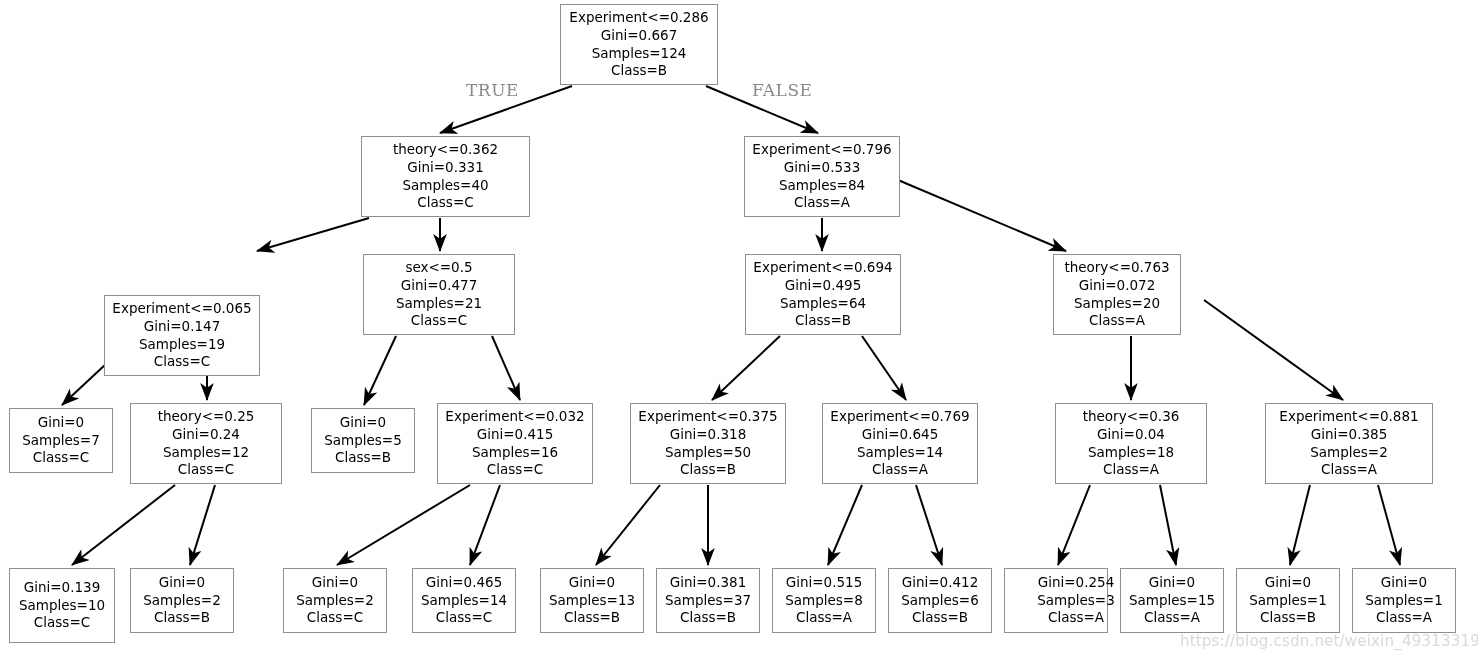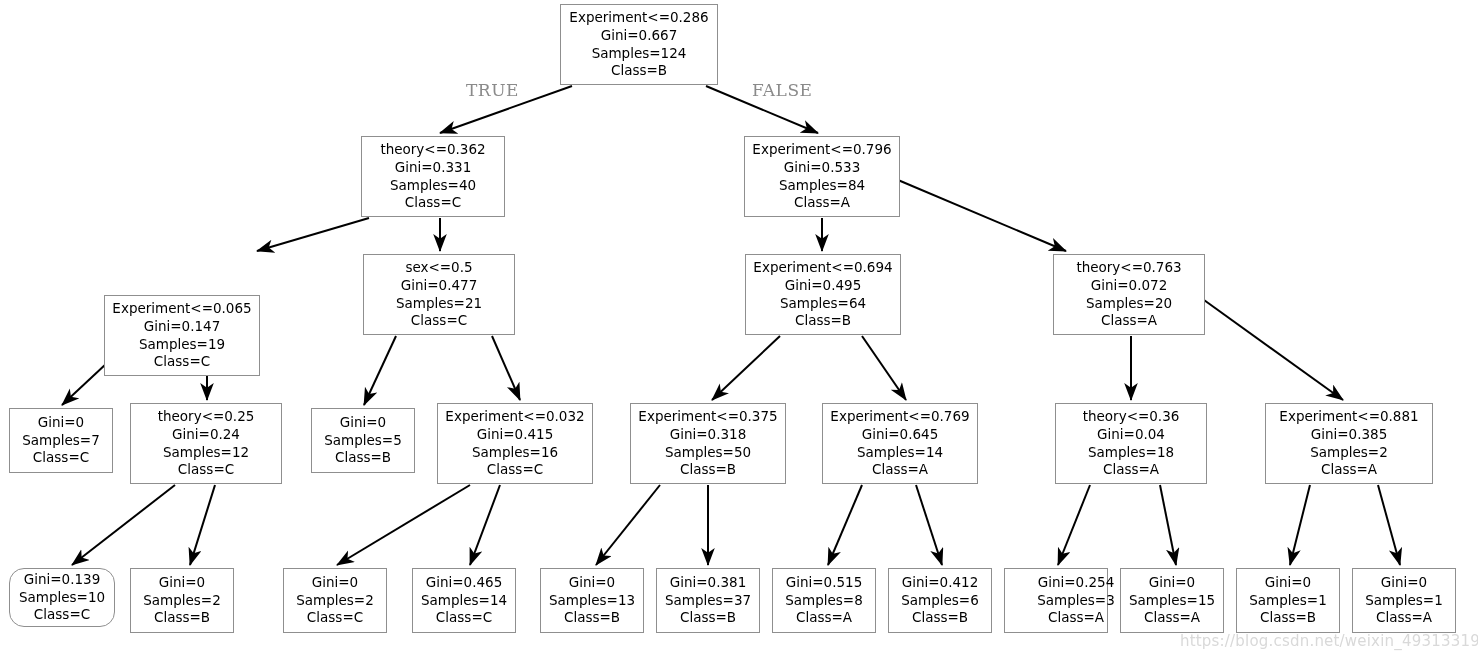--- a/index.html
+++ b/index.html
@@ -98,21 +98,21 @@
         <line x1="1378" y1="485" x2="1400" y2="565" stroke="#000000" stroke-width="2" marker-end="url(#arrowhead)"></line>
       </g>
   </svg>
   <div id="nodes-layer">
       <div class="node" style="left: 560px; top: 4px; width: 158px; height: 81px; border-color: rgb(143, 143, 143);">
         <span class="node-line">Experiment&lt;=0.286</span>
         <span class="node-line">Gini=0.667</span>
         <span class="node-line">Samples=124</span>
         <span class="node-line">Class=B</span>
       </div>
-      <div class="node" style="left: 361px; top: 136px; width: 144px; height: 81px; border-color: rgb(143, 143, 143);">
+      <div class="node" style="left: 361px; top: 136px; width: 169px; height: 81px; border-color: rgb(143, 143, 143);">
         <span class="node-line">theory&lt;=0.362</span>
         <span class="node-line">Gini=0.331</span>
         <span class="node-line">Samples=40</span>
         <span class="node-line">Class=C</span>
       </div>
       <div class="node" style="left: 744px; top: 136px; width: 156px; height: 81px; border-color: rgb(143, 143, 143);">
         <span class="node-line">Experiment&lt;=0.796</span>
         <span class="node-line">Gini=0.533</span>
         <span class="node-line">Samples=84</span>
         <span class="node-line">Class=A</span>
@@ -128,21 +128,21 @@
         <span class="node-line">Gini=0.477</span>
         <span class="node-line">Samples=21</span>
         <span class="node-line">Class=C</span>
       </div>
       <div class="node" style="left: 745px; top: 254px; width: 156px; height: 81px; border-color: rgb(143, 143, 143);">
         <span class="node-line">Experiment&lt;=0.694</span>
         <span class="node-line">Gini=0.495</span>
         <span class="node-line">Samples=64</span>
         <span class="node-line">Class=B</span>
       </div>
-      <div class="node" style="left: 1053px; top: 254px; width: 152px; height: 81px; border-color: rgb(143, 143, 143);">
+      <div class="node" style="left: 1053px; top: 254px; width: 128px; height: 81px; border-color: rgb(143, 143, 143);">
         <span class="node-line">theory&lt;=0.763</span>
         <span class="node-line">Gini=0.072</span>
         <span class="node-line">Samples=20</span>
         <span class="node-line">Class=A</span>
       </div>
       <div class="node" style="left: 9px; top: 408px; width: 104px; height: 65px; border-color: rgb(143, 143, 143);">
         <span class="node-line">Gini=0</span>
         <span class="node-line">Samples=7</span>
         <span class="node-line">Class=C</span>
       </div>
@@ -180,21 +180,21 @@
         <span class="node-line">Gini=0.04</span>
         <span class="node-line">Samples=18</span>
         <span class="node-line">Class=A</span>
       </div>
       <div class="node" style="left: 1265px; top: 403px; width: 168px; height: 81px; border-color: rgb(143, 143, 143);">
         <span class="node-line">Experiment&lt;=0.881</span>
         <span class="node-line">Gini=0.385</span>
         <span class="node-line">Samples=2</span>
         <span class="node-line">Class=A</span>
       </div>
-      <div class="node" style="left: 9px; top: 568px; width: 106px; height: 59px; border-color: rgb(143, 143, 143); border-radius: 15px;">
+      <div class="node" style="left: 9px; top: 568px; width: 106px; height: 75px; border-color: rgb(143, 143, 143);">
         <span class="node-line">Gini=0.139</span>
         <span class="node-line">Samples=10</span>
         <span class="node-line">Class=C</span>
       </div>
       <div class="node" style="left: 130px; top: 568px; width: 104px; height: 65px; border-color: rgb(143, 143, 143);">
         <span class="node-line">Gini=0</span>
         <span class="node-line">Samples=2</span>
         <span class="node-line">Class=B</span>
       </div>
       <div class="node" style="left: 283px; top: 568px; width: 104px; height: 65px; border-color: rgb(143, 143, 143);">

